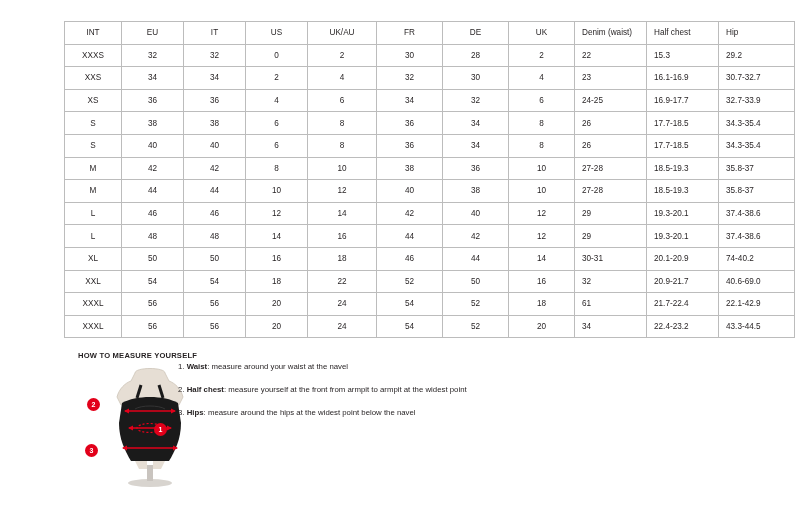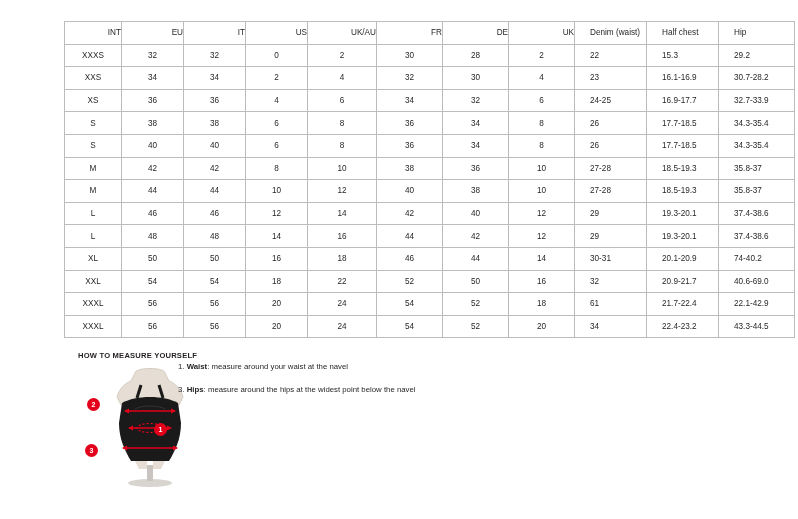--- a/index.html
+++ b/index.html
@@ -40,26 +40,25 @@
     font-weight: normal;
     text-align: center;
     vertical-align: middle;
     padding: 0;
     color: #231f20;
     white-space: nowrap;
   }
   table.size-table th {
     font-size: 8.2px;
     font-weight: normal;
-    text-align: right;
   }
   table.size-table td.lcol,
   table.size-table th.lcol {
     text-align: left;
-    padding-left: 15px;
+    padding-left: 7px;
   }
   
   col.c0 { width: 57px; }
   col.c1 { width: 62px; }
   col.c2 { width: 62px; }
   col.c3 { width: 62px; }
   col.c4 { width: 69px; }
   col.c5 { width: 66px; }
   col.c6 { width: 66px; }
   col.c7 { width: 66px; }
@@ -170,21 +169,21 @@
           <td>XXS</td>
           <td>34</td>
           <td>34</td>
           <td>2</td>
           <td>4</td>
           <td>32</td>
           <td>30</td>
           <td>4</td>
           <td class="lcol">23</td>
           <td class="lcol">16.1-16.9</td>
-          <td class="lcol">30.7-28.2</td>
+          <td class="lcol">30.7-32.7</td>
         </tr>
         <tr>
           <td>XS</td>
           <td>36</td>
           <td>36</td>
           <td>4</td>
           <td>6</td>
           <td>34</td>
           <td>32</td>
           <td>6</td>
@@ -366,18 +365,22 @@
   <div class="bullet b1">1</div>
   <div class="bullet b2">2</div>
   <div class="bullet b3">3</div>
 
   <div class="notes">
     <div class="note">
       <span>1.</span>
       <b>Waist</b><span>: measure around your waist at the navel</span>
     </div>
     <div class="note">
+      <span>2.</span>
+      <b>Half chest</b><span>: measure yourself at the front from armpit to armpit at the widest point</span>
+    </div>
+    <div class="note">
       <span>3.</span>
       <b>Hips</b><span>: measure around the hips at the widest point below the navel</span>
     </div>
   </div>
 
 </div>
 
 </body></html>

